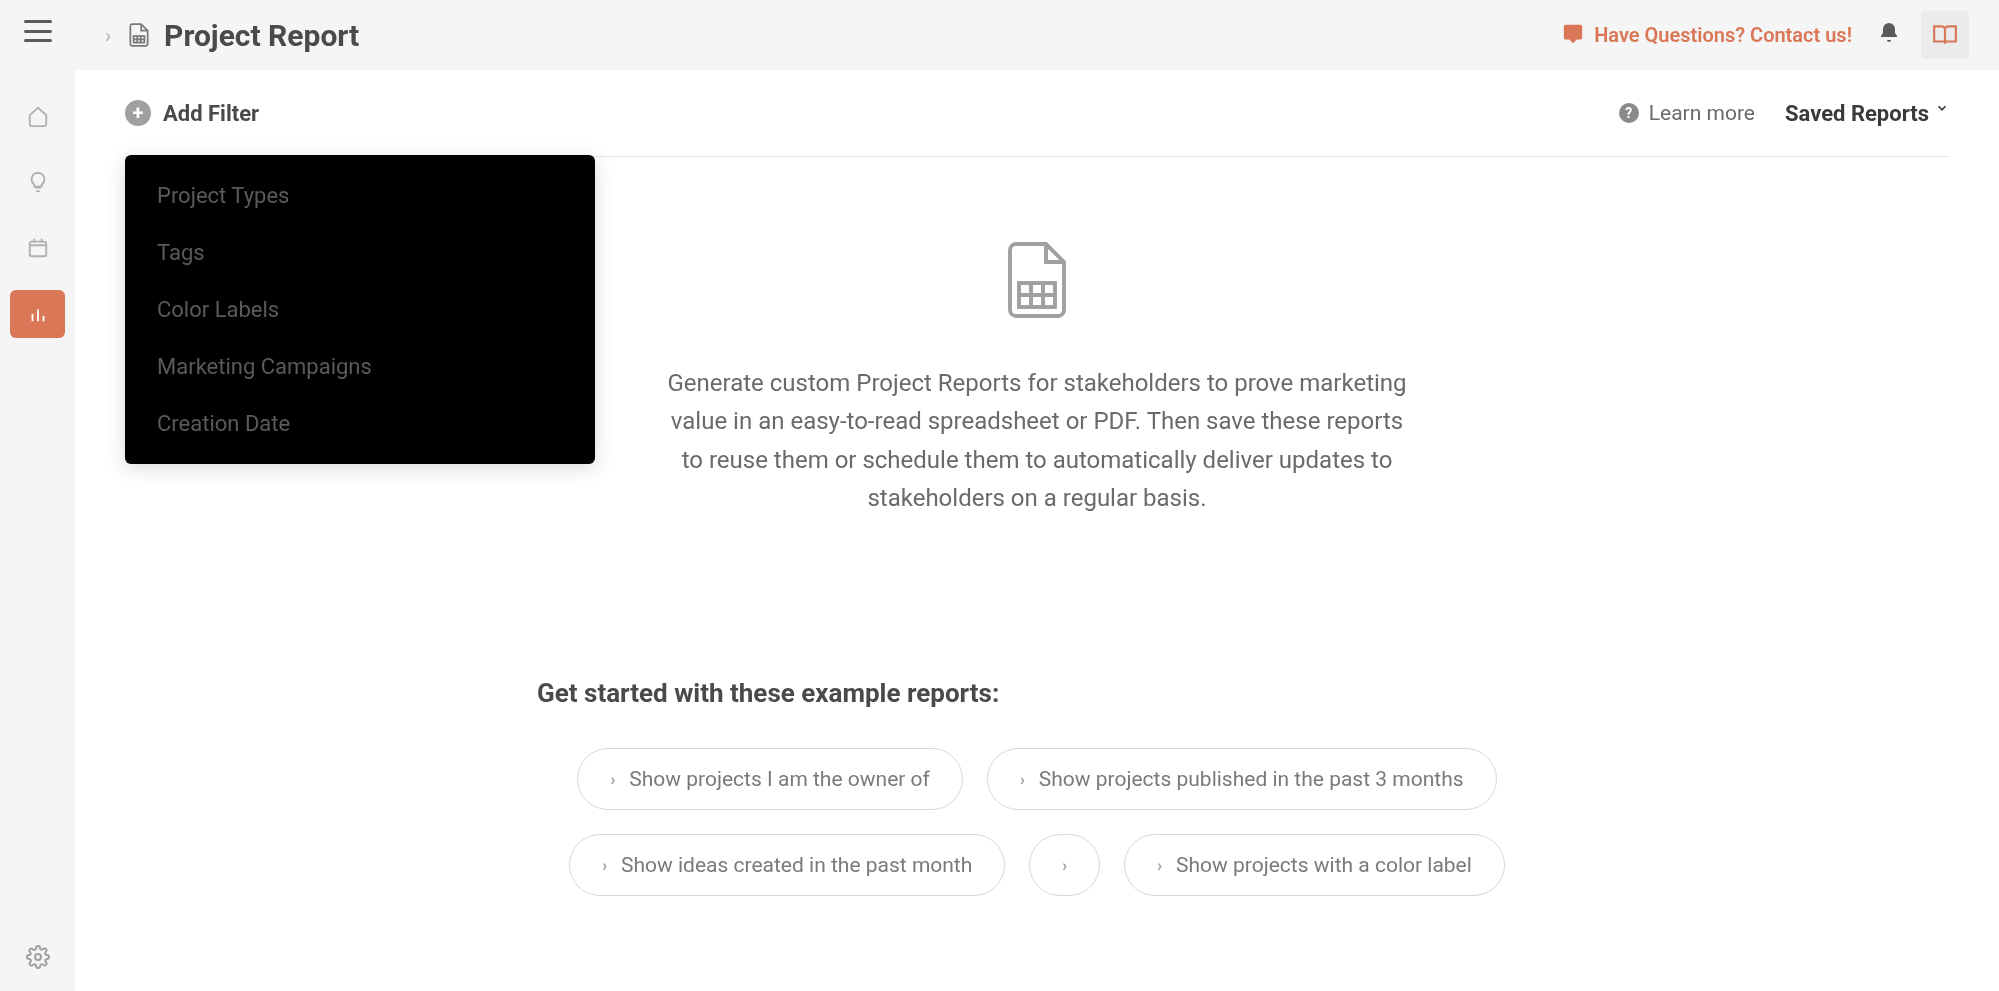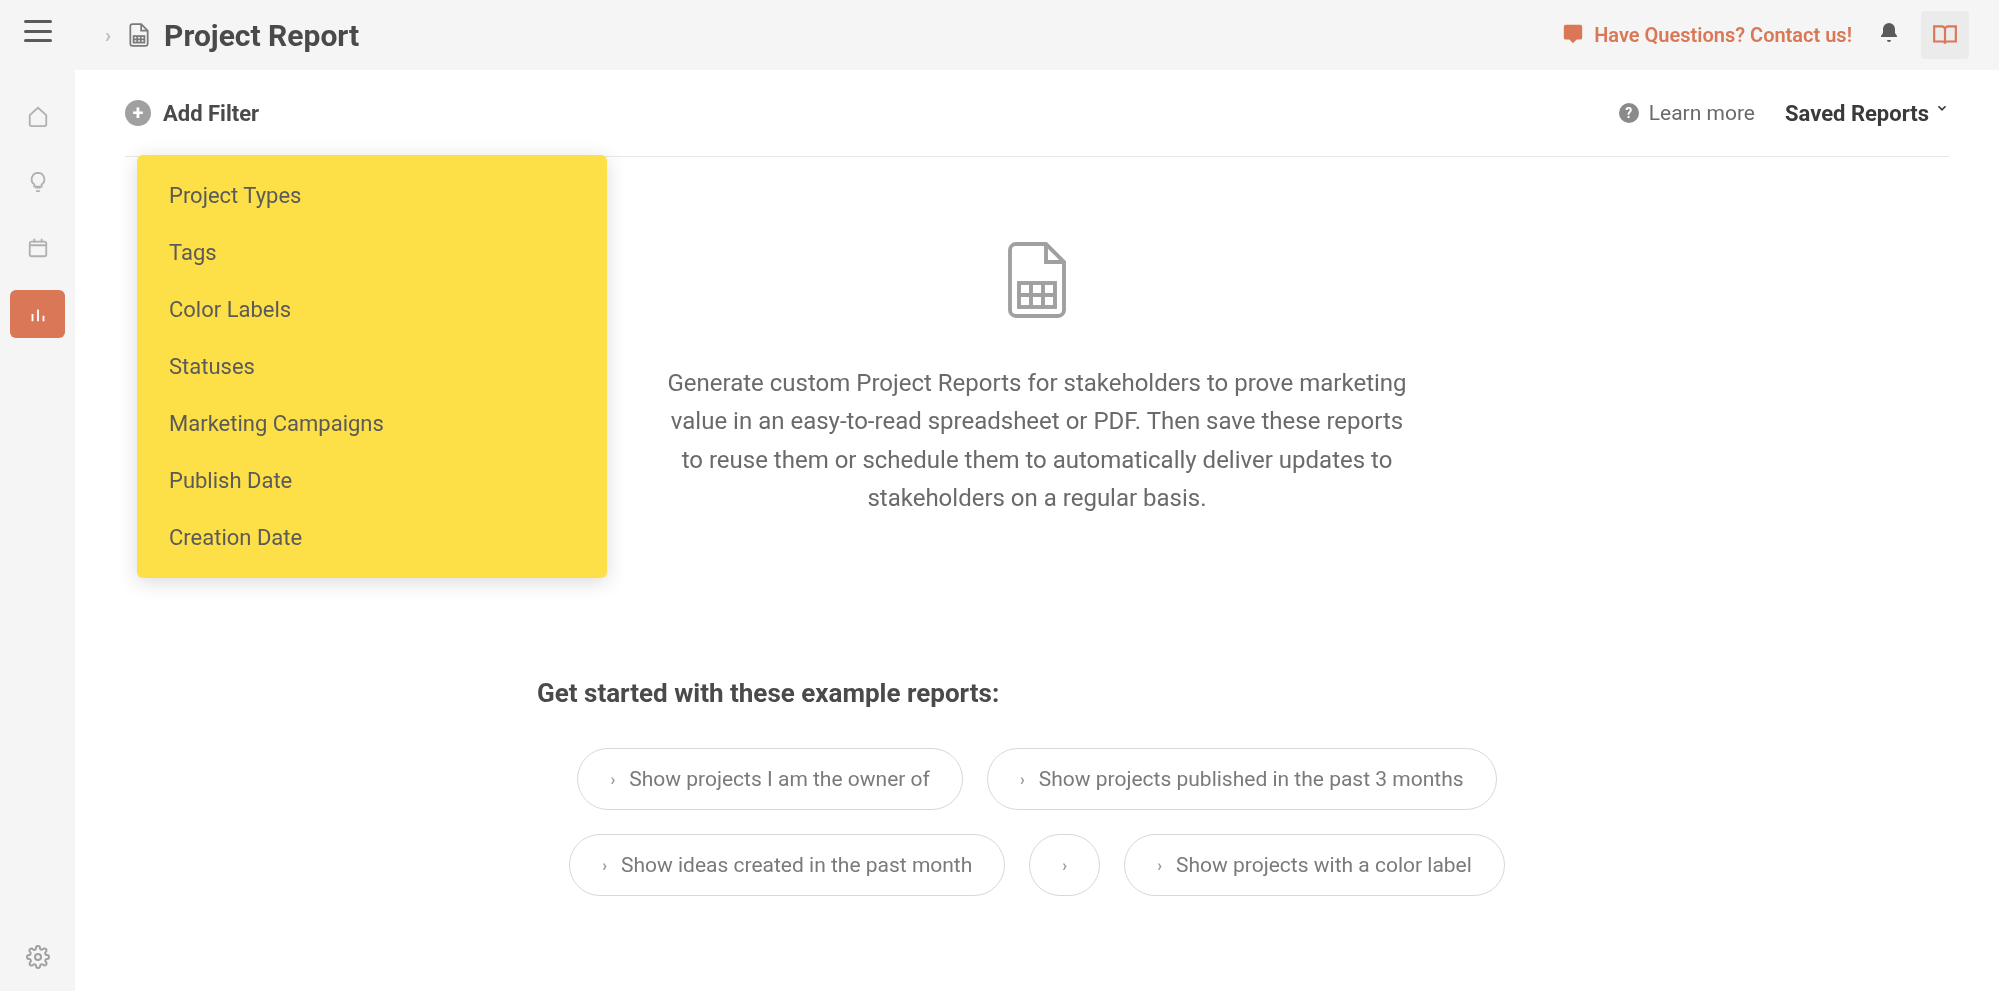--- a/index.html
+++ b/index.html
@@ -204,24 +204,24 @@
       font-size: 22px;
       font-weight: 700;
       color: #3a3a3a;
       cursor: pointer;
       display: flex;
       align-items: flex-start;
       gap: 6px;
     }
     .filter-dropdown {
       position: absolute;
-      left: 62px;
+      left: 50px;
       top: 85px;
       width: 470px;
-      background: #fde047;
+      background: #000000;
       border-radius: 6px;
       box-shadow: 0 4px 20px rgba(0,0,0,0.15);
       z-index: 100;
       padding: 12px 0;
     }
     .filter-dropdown-item {
       padding: 16px 32px;
       font-size: 22px;
       color: #5a5a5a;
       cursor: pointer;
@@ -369,23 +369,21 @@
         <svg width="14" height="14" viewBox="0 0 24 24" fill="none" stroke="currentColor" stroke-width="3">
           <path d="M6 9l6 6 6-6"></path>
         </svg>
       </div>
     </div>
 
     <div class="filter-dropdown">
       <div class="filter-dropdown-item">Project Types</div>
       <div class="filter-dropdown-item">Tags</div>
       <div class="filter-dropdown-item">Color Labels</div>
-      <div class="filter-dropdown-item">Statuses</div>
       <div class="filter-dropdown-item">Marketing Campaigns</div>
-      <div class="filter-dropdown-item">Publish Date</div>
       <div class="filter-dropdown-item">Creation Date</div>
     </div>
 
     <div class="empty-state">
       <div class="empty-icon">
         <svg viewBox="0 0 24 26" fill="none" stroke="currentColor" stroke-width="1.3">
           <path d="M15 1H5a2 2 0 00-2 2v20a2 2 0 002 2h14a2 2 0 002-2V7l-6-6z"></path>
           <path d="M15 1v6h6"></path>
           <rect x="6" y="14" width="12" height="8"></rect>
           <path d="M6 18h12M10 14v8M14 14v8"></path>

